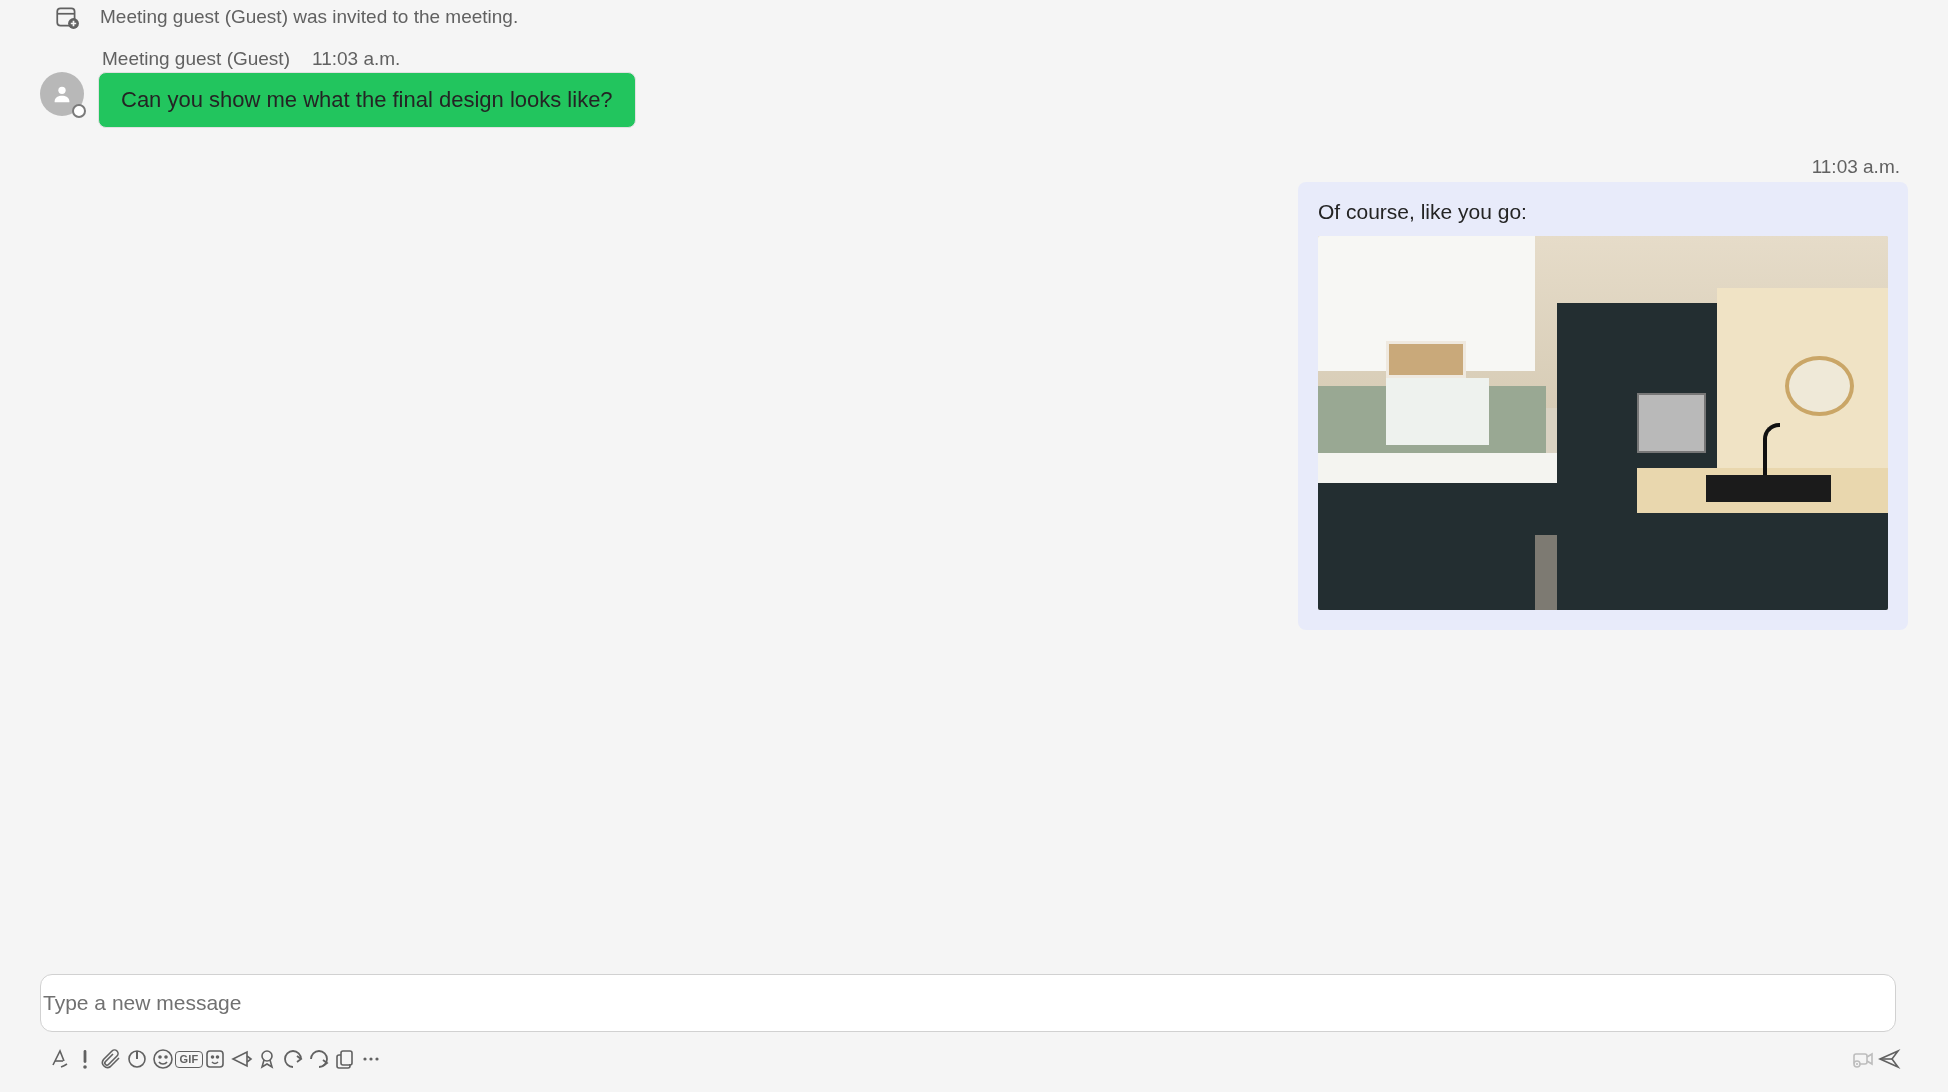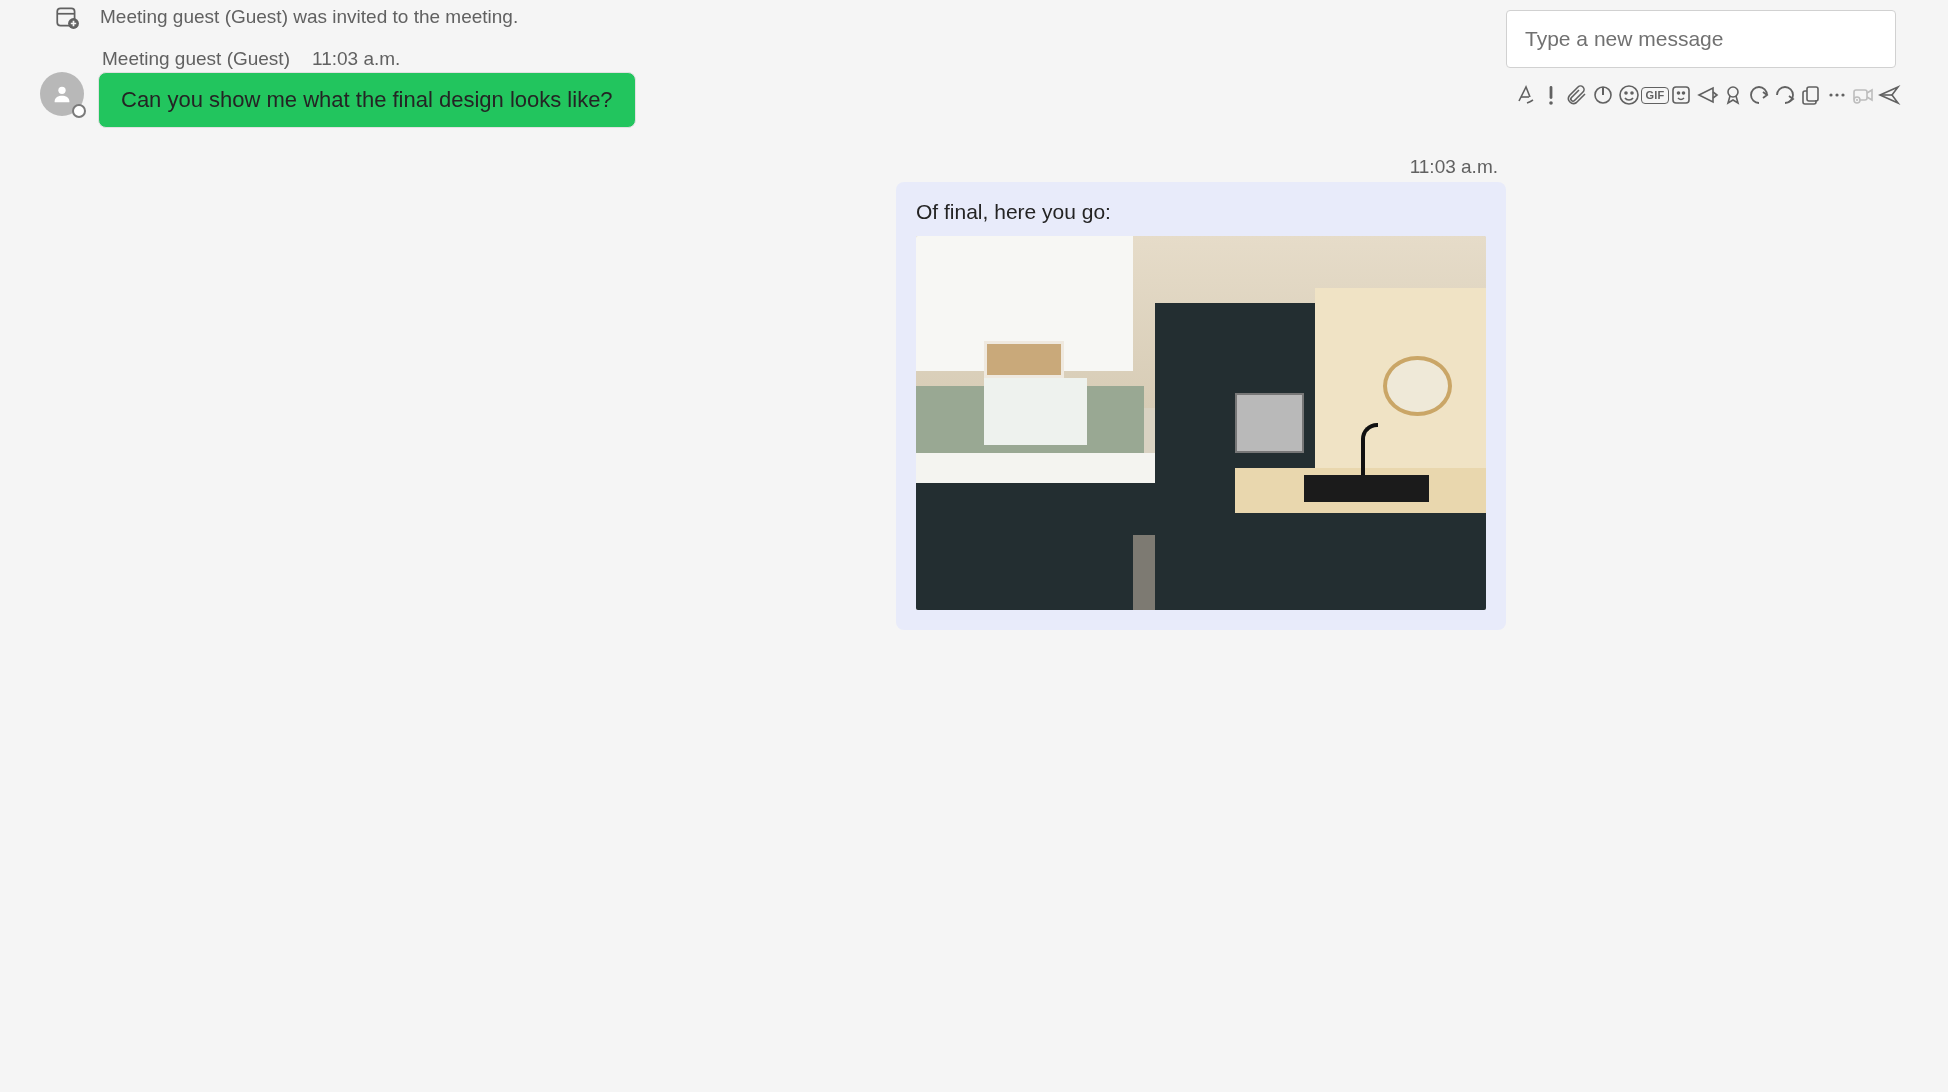--- a/index.html
+++ b/index.html
@@ -6,20 +6,21 @@
   html, body { width: 100%; height: 100%; }
   body {
     font-family: "Segoe UI", -apple-system, BlinkMacSystemFont, sans-serif;
     background: #f5f5f5;
     color: #242424;
     font-size: 18px;
     overflow: hidden;
   }
   .chat-area {
     display: flex;
+    flex-direction: column;
     height: 100%;
     padding: 0 40px;
   }
   .messages {
     flex: 1;
     overflow-y: auto;
     padding-top: 4px;
   }
   .system-row {
     display: flex;
@@ -116,22 +117,22 @@
   .k-island-top { position:absolute; left:56%; top:62%; width:44%; height:12%; background:#e9d7ae; }
   .k-island-base { position:absolute; left:56%; top:74%; width:44%; height:26%; background:#232e31; }
   .k-sink { position:absolute; left:68%; top:64%; width:22%; height:7%; background:#1b1b1b; }
   .k-faucet { position:absolute; left:78%; top:50%; width:3%; height:14%; border-left:4px solid #111; border-top:4px solid #111; border-top-left-radius:16px; }
 
   
   .compose-block { padding-bottom: 20px; padding-top: 10px; }
   .compose {
     background: #fff;
     border: 1px solid #d1d1d1;
-    border-radius: 4px;
-    padding: 16px 18px;
+    border-radius: 12px;
+    padding: 16px 2px;
     font-size: 21px;
     color: #616161;
     margin: 0 12px 14px 0;
   }
   .compose input {
     width: 100%; border: none; outline: none; font-size: 21px;
     font-family: inherit; color: #242424; background: transparent;
   }
   .compose input::placeholder { color: #717171; }
   .toolbar {
@@ -186,21 +187,21 @@
       </div>
       <div class="bubble-in">
         <span>Can you show me what the final design looks like?</span>
       </div>
     </div>
 
     <div class="msg-out-header">11:03 a.m.</div>
 
     <div class="msg-out-wrap">
       <div class="bubble-out">
-        <div class="text">Of final, here you go:</div>
+        <div class="text">Of course, like you go:</div>
         <div class="img-attachment" aria-label="kitchen-design-image">
           <div class="kitchen">
             <div class="k-wall-top"></div>
             <div class="k-right-room"></div>
             <div class="k-mirror"></div>
             <div class="k-upper-white"></div>
             <div class="k-upper-shelf"></div>
             <div class="k-splash"></div>
             <div class="k-window"></div>
             <div class="k-counter-left"></div>

